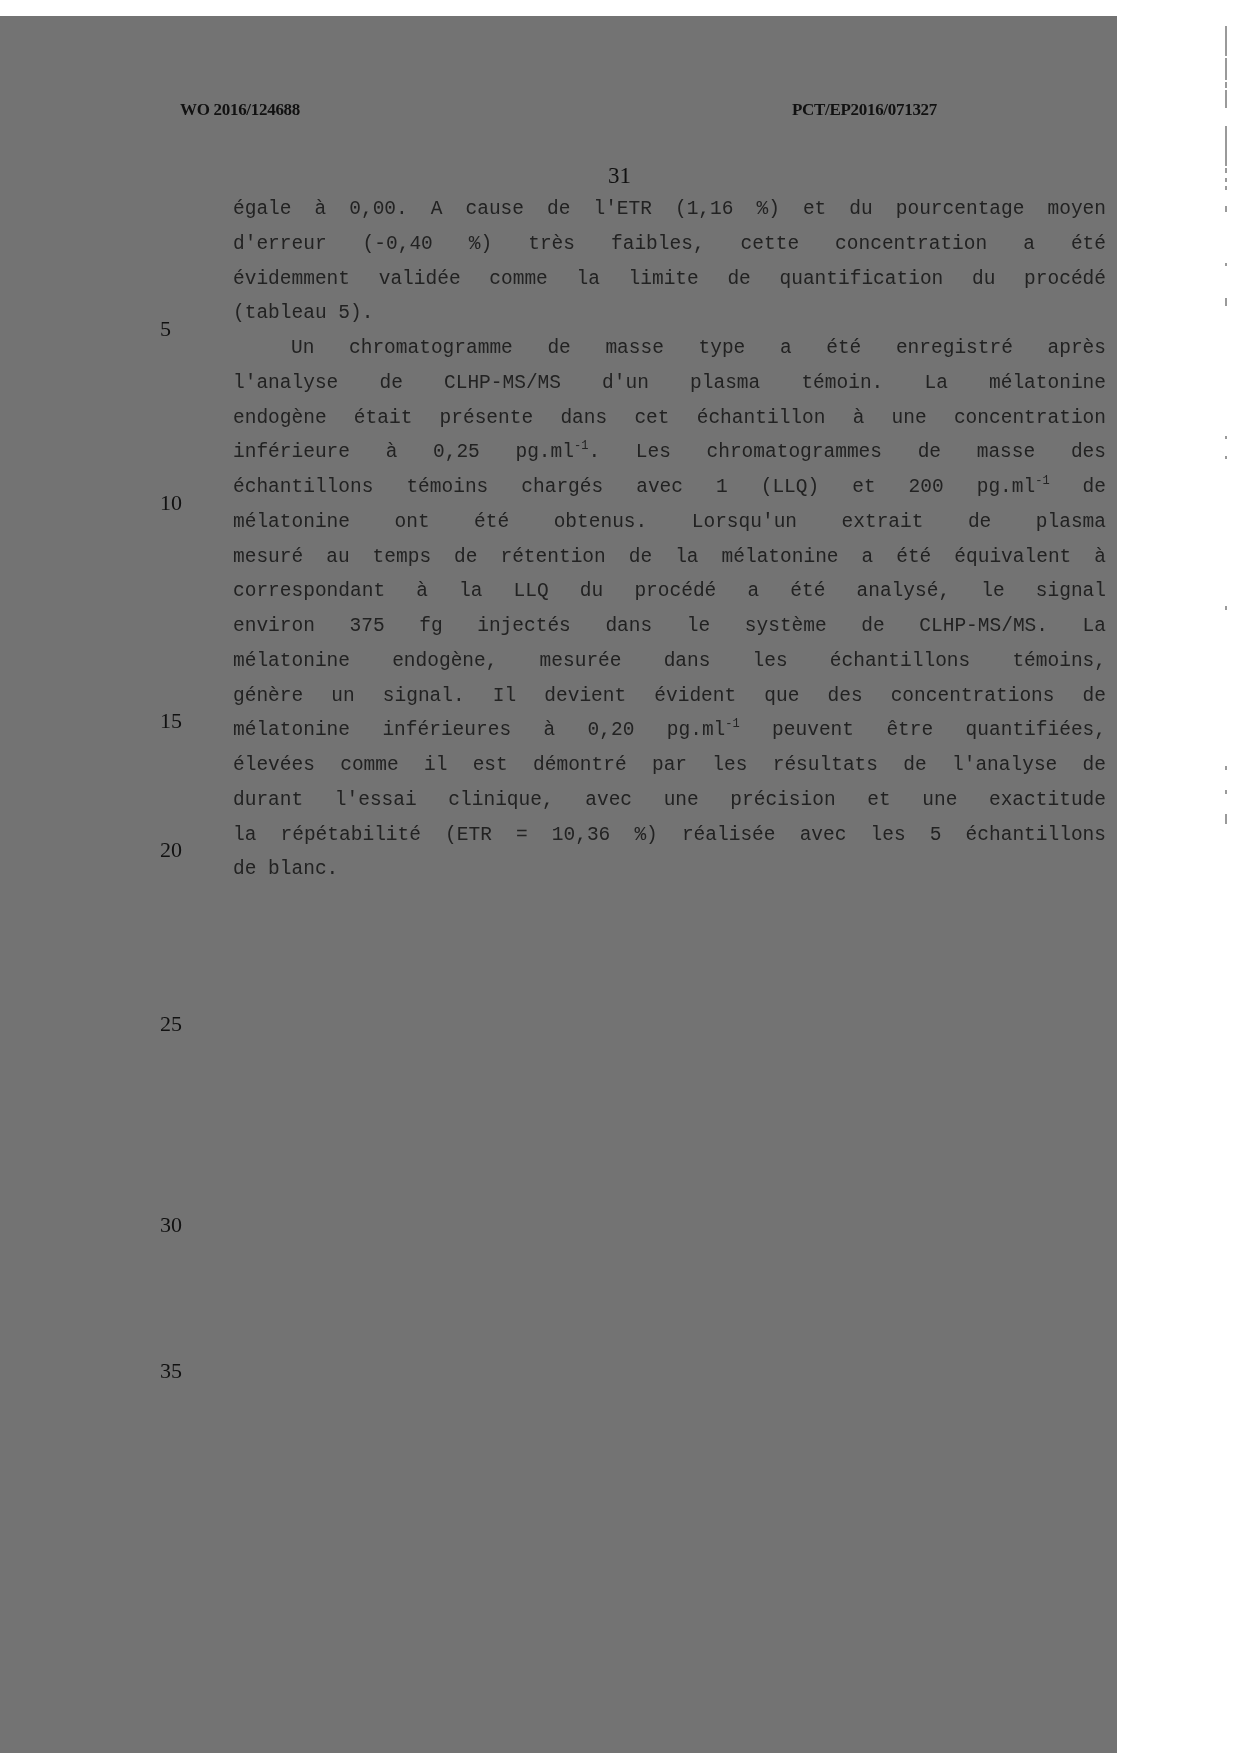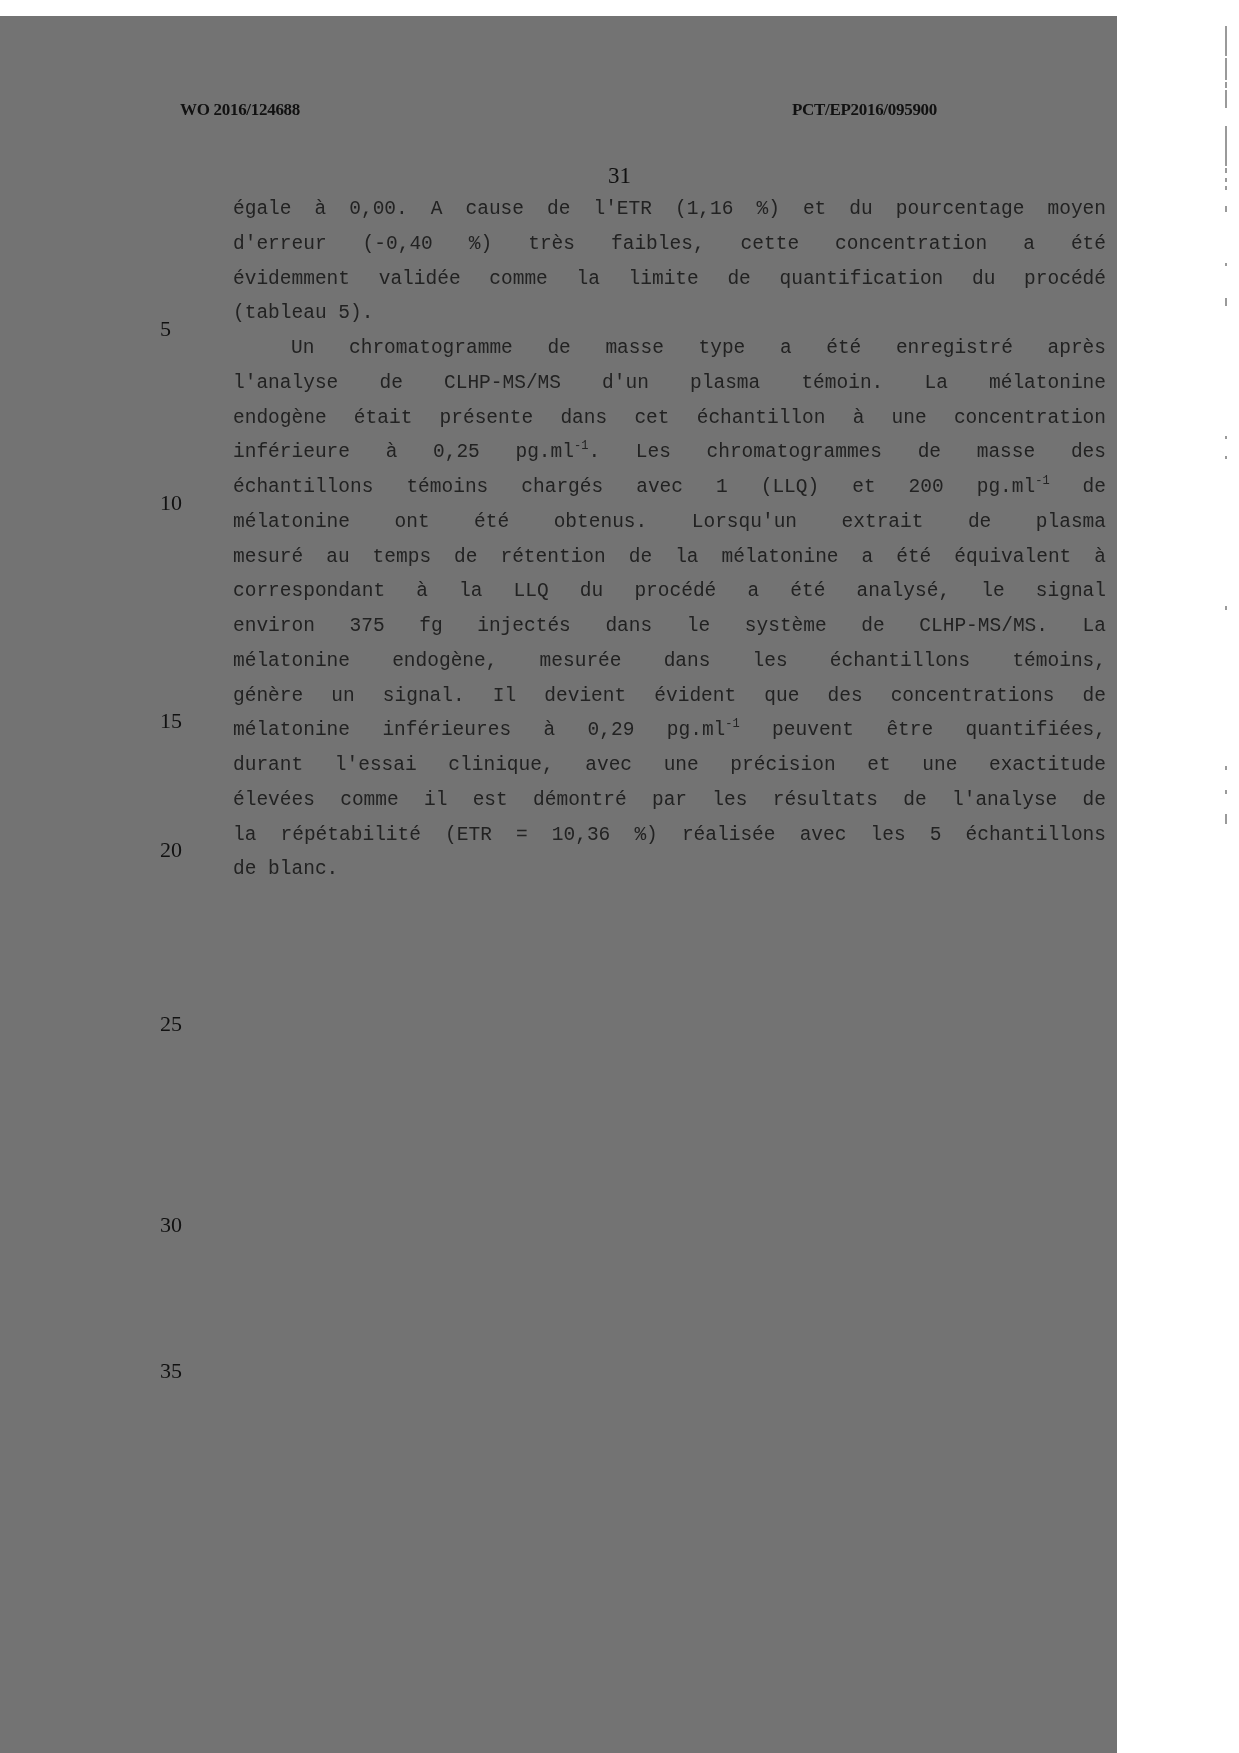--- a/index.html
+++ b/index.html
@@ -101,21 +101,21 @@
       width: 2px;
       background: #9a9a9a;
     }
   </style>
 </head>
 <body>
 
 <div class="page">
 
   <div class="hdr hdr-left">WO 2016/124688</div>
-  <div class="hdr hdr-right">PCT/EP2016/095900</div>
+  <div class="hdr hdr-right">PCT/EP2016/071327</div>
   <div class="page-num">31</div>
 
   <div class="line-nums">
     <span class="lnum" style="top: 300px;">5</span>
     <span class="lnum" style="top: 474px;">10</span>
     <span class="lnum" style="top: 648px; margin-top: 44px;">15</span>
     <span class="lnum" style="top: 821px;">20</span>
     <span class="lnum" style="top: 995px;">25</span>
     <span class="lnum" style="top: 1168px; margin-top: 28px;">30</span>
     <span class="lnum" style="top: 1342px;">35</span>
@@ -130,23 +130,23 @@
     <span class="line">l'analyse de CLHP-MS/MS d'un plasma témoin. La mélatonine</span>
     <span class="line">endogène était présente dans cet échantillon à une concentration</span>
     <span class="line"><span>inférieure à 0,25 pg.ml</span><sup>-1</sup><span>. Les chromatogrammes de masse des</span></span>
     <span class="line"><span>échantillons témoins chargés avec 1 (LLQ) et 200 pg.ml</span><sup>-1</sup><span> de</span></span>
     <span class="line">mélatonine ont été obtenus. Lorsqu'un extrait de plasma</span>
     <span class="line">mesuré au temps de rétention de la mélatonine a été équivalent à</span>
     <span class="line">correspondant à la LLQ du procédé a été analysé, le signal</span>
     <span class="line">environ 375 fg injectés dans le système de CLHP-MS/MS. La</span>
     <span class="line">mélatonine endogène, mesurée dans les échantillons témoins,</span>
     <span class="line">génère un signal. Il devient évident que des concentrations de</span>
-    <span class="line"><span>mélatonine inférieures à 0,29 pg.ml</span><sup>-1</sup><span> peuvent être quantifiées,</span></span>
+    <span class="line"><span>mélatonine inférieures à 0,20 pg.ml</span><sup>-1</sup><span> peuvent être quantifiées,</span></span>
+    <span class="line">élevées comme il est démontré par les résultats de l'analyse de</span>
     <span class="line">durant l'essai clinique, avec une précision et une exactitude</span>
-    <span class="line">élevées comme il est démontré par les résultats de l'analyse de</span>
     <span class="line">la répétabilité (ETR = 10,36 %) réalisée avec les 5 échantillons</span>
     <span class="line last">de blanc.</span>
   </div>
 
   <div class="margin-artifacts">
     <span class="artifact" style="top:10px;height:30px;"></span>
     <span class="artifact" style="top:42px;height:22px;"></span>
     <span class="artifact" style="top:66px;height:6px;"></span>
     <span class="artifact" style="top:74px;height:18px;"></span>
     <span class="artifact" style="top:110px;height:40px;"></span>

